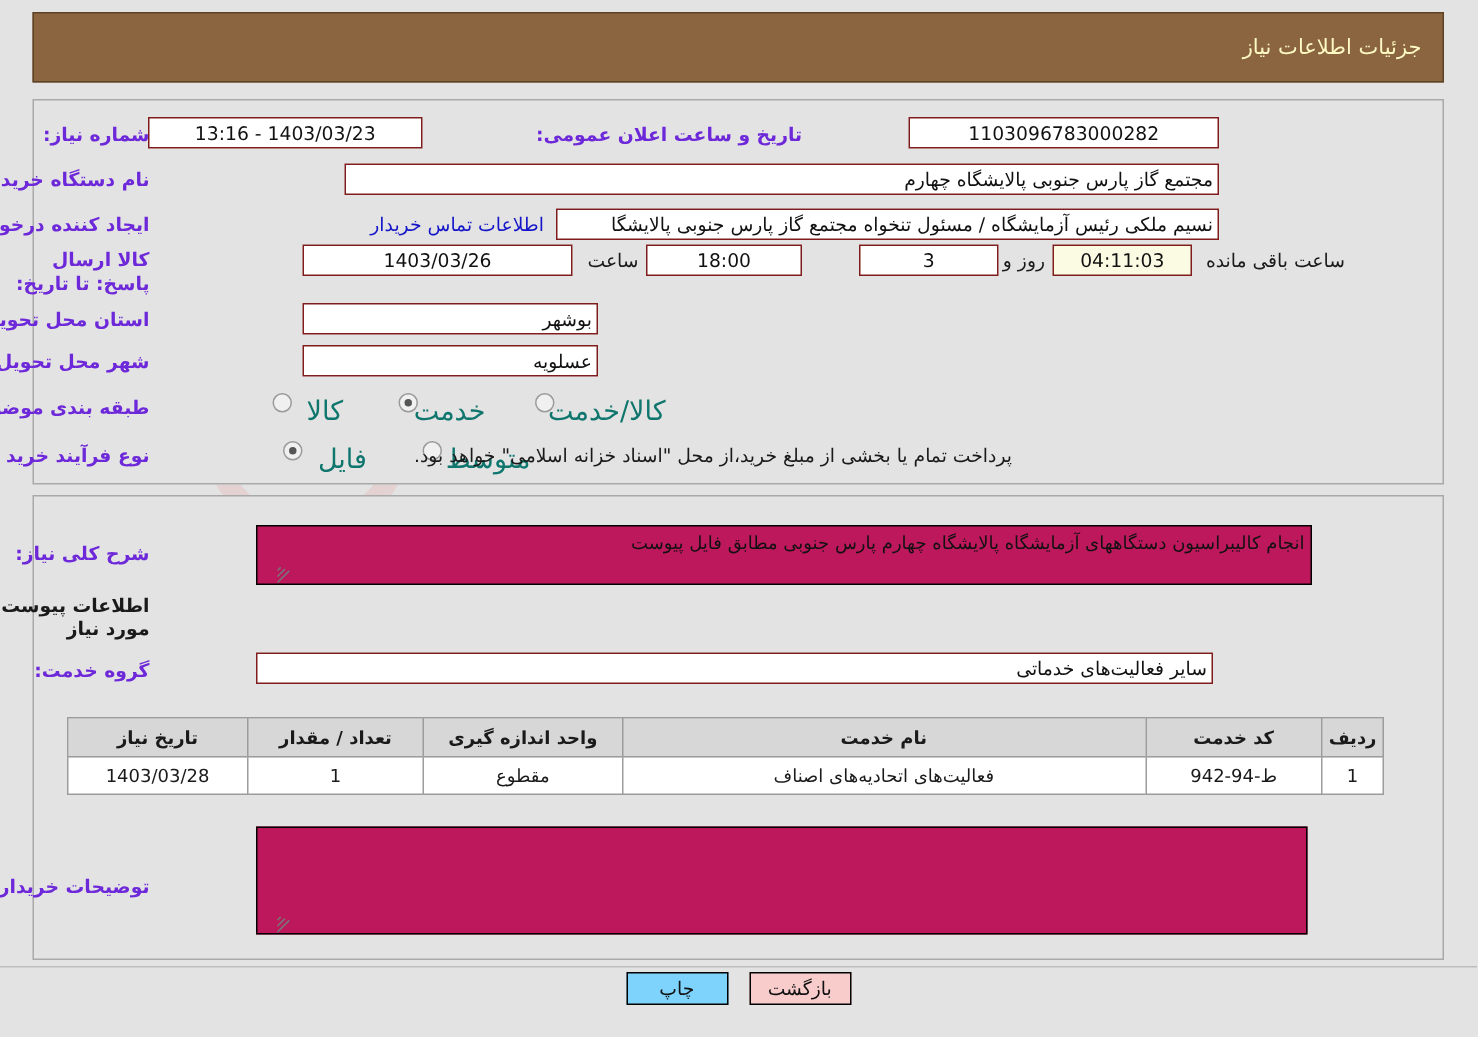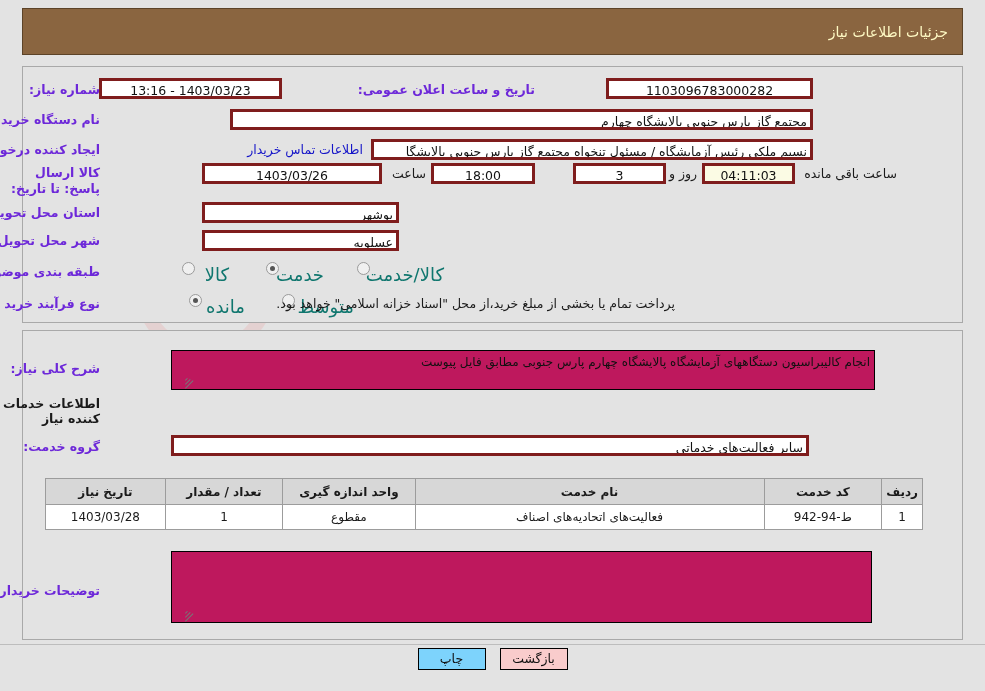--- a/index.html
+++ b/index.html
@@ -85,21 +85,21 @@
     position: absolute;
     font-size: 12.5px;
     font-weight: normal;
     color: #1a1a1a;
     white-space: nowrap;
     line-height: 15px;
   }
   .fld {
     position: absolute;
     background: #ffffff;
-    border: 3px solid #7f1d1d;
+    border: 1px solid #7f1d1d;
     font-size: 12.5px;
     color: #111;
     line-height: 19px;
     height: 21px;
     padding: 0 3px;
     overflow: hidden;
     white-space: nowrap;
     font-family: "DejaVu Sans", "Liberation Sans", sans-serif;
   }
   .fld.center { text-align: center; }
@@ -293,40 +293,40 @@
 
   <div class="radio on" style="right:706px; top:262px; z-index:5;"></div>
   <div class="radio-lbl" style="right:661px; top:264px; z-index:5;">خدمت</div>
 
   <div class="radio" style="right:615px; top:262px; z-index:5;"></div>
   <div class="radio-lbl" style="right:541px; top:264px; z-index:5;">کالا/خدمت</div>
 
   <div class="lbl" style="right:885px; top:296px; z-index:5;">نوع فرآیند خرید :</div>
 
   <div class="radio on" style="right:783px; top:294px; z-index:5;"></div>
-  <div class="radio-lbl" style="right:740px; top:296px; z-index:5;">مانده</div>
+  <div class="radio-lbl" style="right:740px; top:296px; z-index:5;">فایل</div>
 
   <div class="radio" style="right:690px; top:294px; z-index:5;"></div>
   <div class="radio-lbl" style="right:631px; top:296px; z-index:5;">متوسط</div>
 
   <div class="note-txt" style="right:310px; top:296px; z-index:5;">پرداخت تمام یا بخشی از مبلغ خرید،از محل "اسناد خزانه اسلامی" خواهد بود.</div>
 
   <div class="panel" id="panel-mid"></div>
 
   <div class="lbl" style="right:885px; top:361px; z-index:5;">شرح کلی نیاز:</div>
   <div class="ta" style="right:110px; top:350px; width:704px; height:40px; z-index:5;">
     <span>انجام کالیبراسیون دستگاههای آزمایشگاه پالایشگاه چهارم پارس جنوبی مطابق فایل پیوست</span>
     <span class="grip">
       <i style="left:11px; top:11px; width:11px;"></i>
       <i style="left:11px; top:7px; width:7px;"></i>
       <i style="left:11px; top:3px; width:3px;"></i>
     </span>
   </div>
 
-  <div class="sec-head" style="right:885px; top:396px; z-index:5;">اطلاعات خدمات کننده نیاز</div>
+  <div class="sec-head" style="right:885px; top:396px; z-index:5;">اطلاعات پیوست مورد نیاز</div>
 
   <div class="lbl" style="right:885px; top:439px; z-index:5;">گروه خدمت:</div>
   <div class="fld right" style="right:176px; top:435px; width:638px; z-index:5;">سایر فعالیت‌های خدماتی</div>
 
   <table id="svc-table">
     <thead>
       <tr>
         <th style="width:38px;">ردیف</th>
         <th style="width:118px;">کد خدمت</th>
         <th style="width:351px;">نام خدمت</th>

